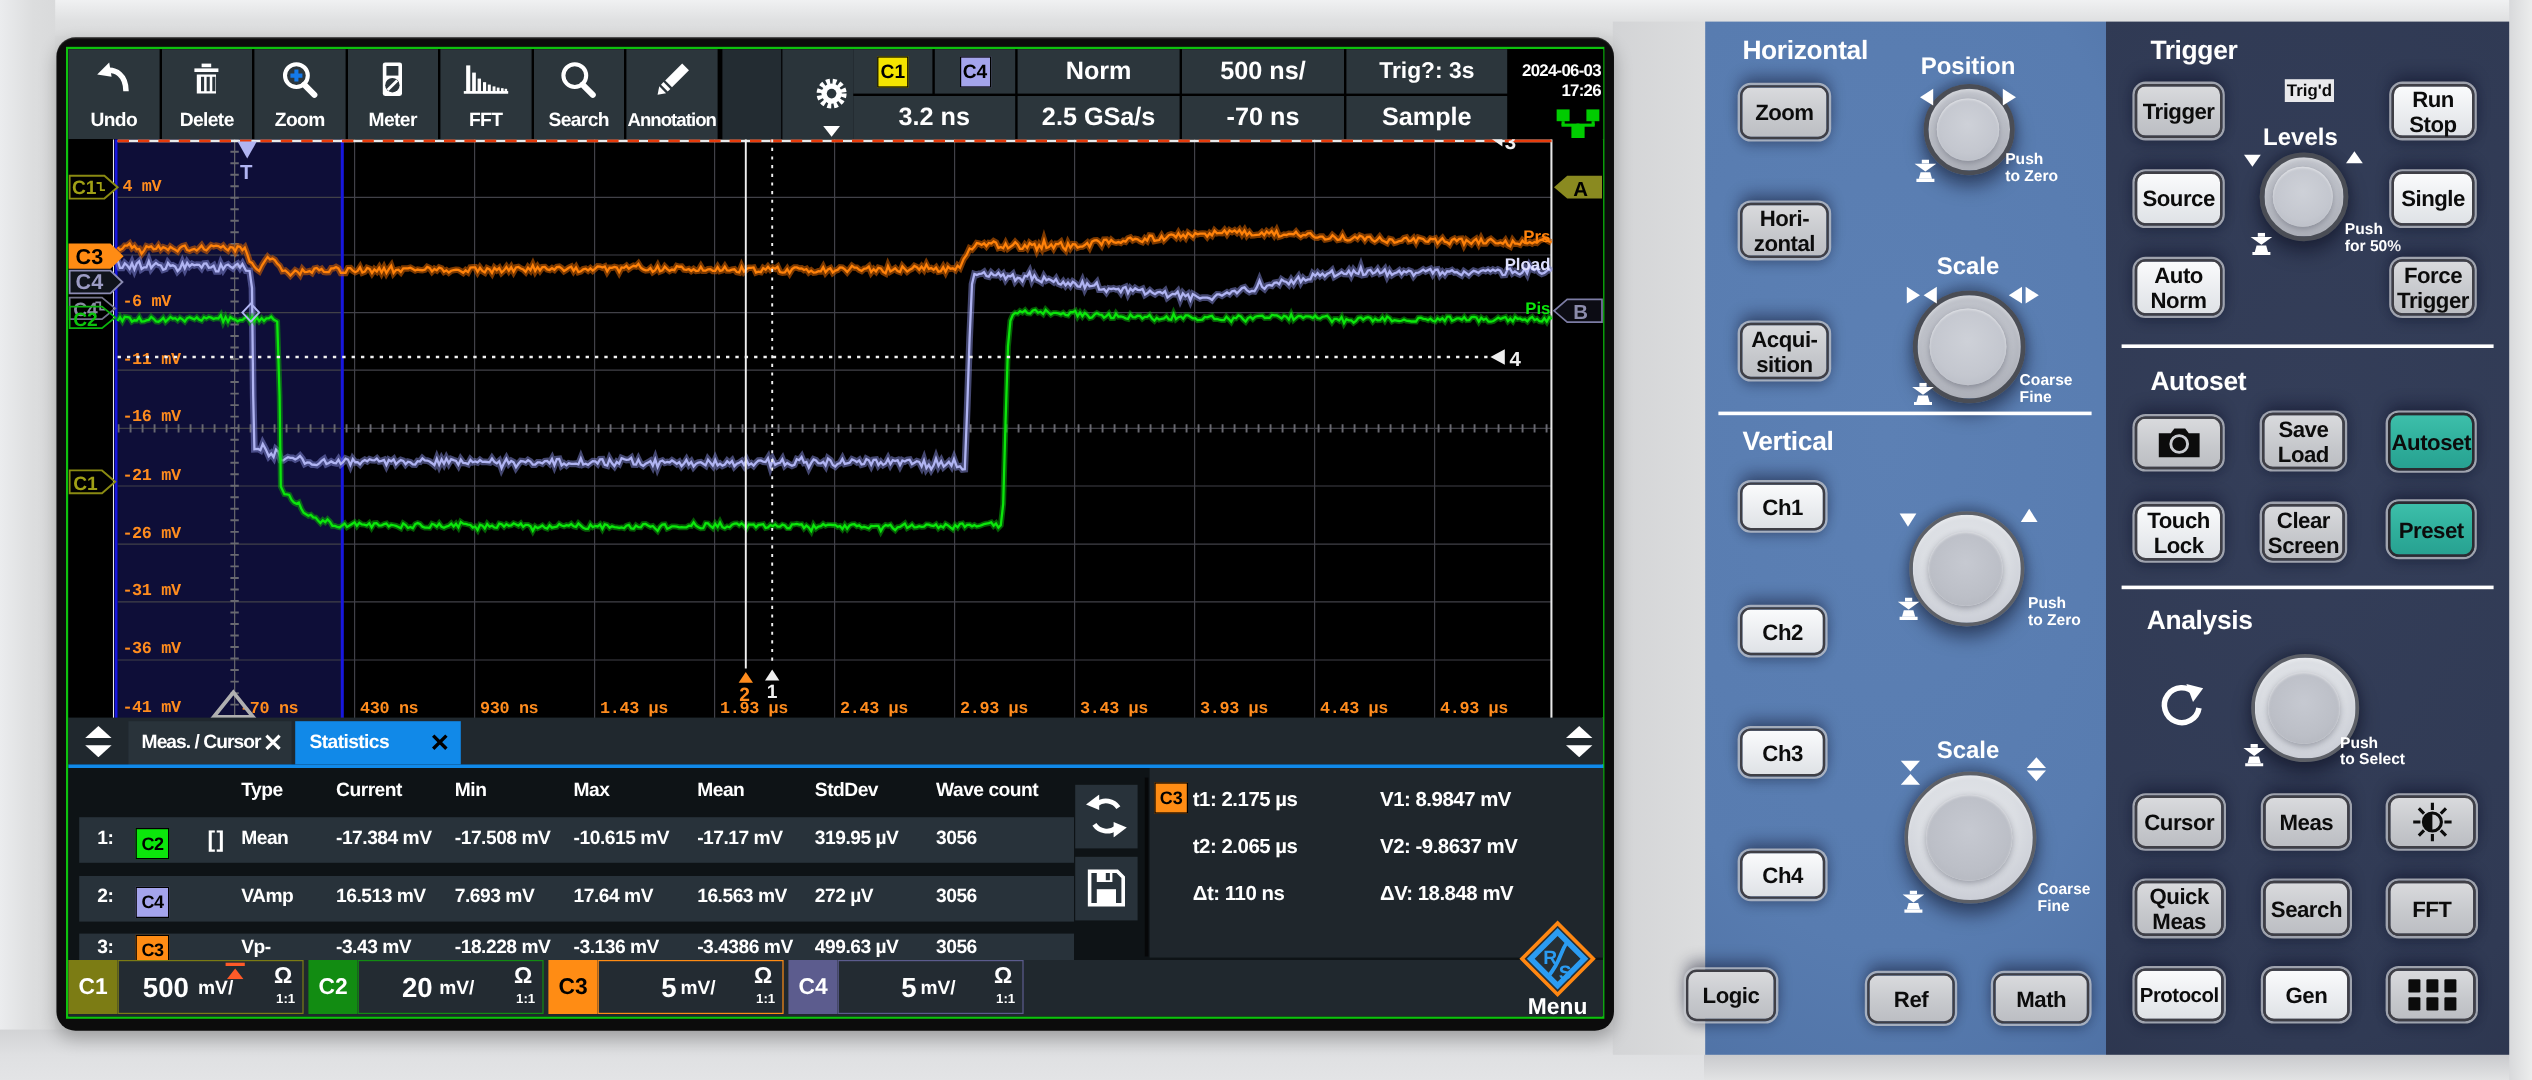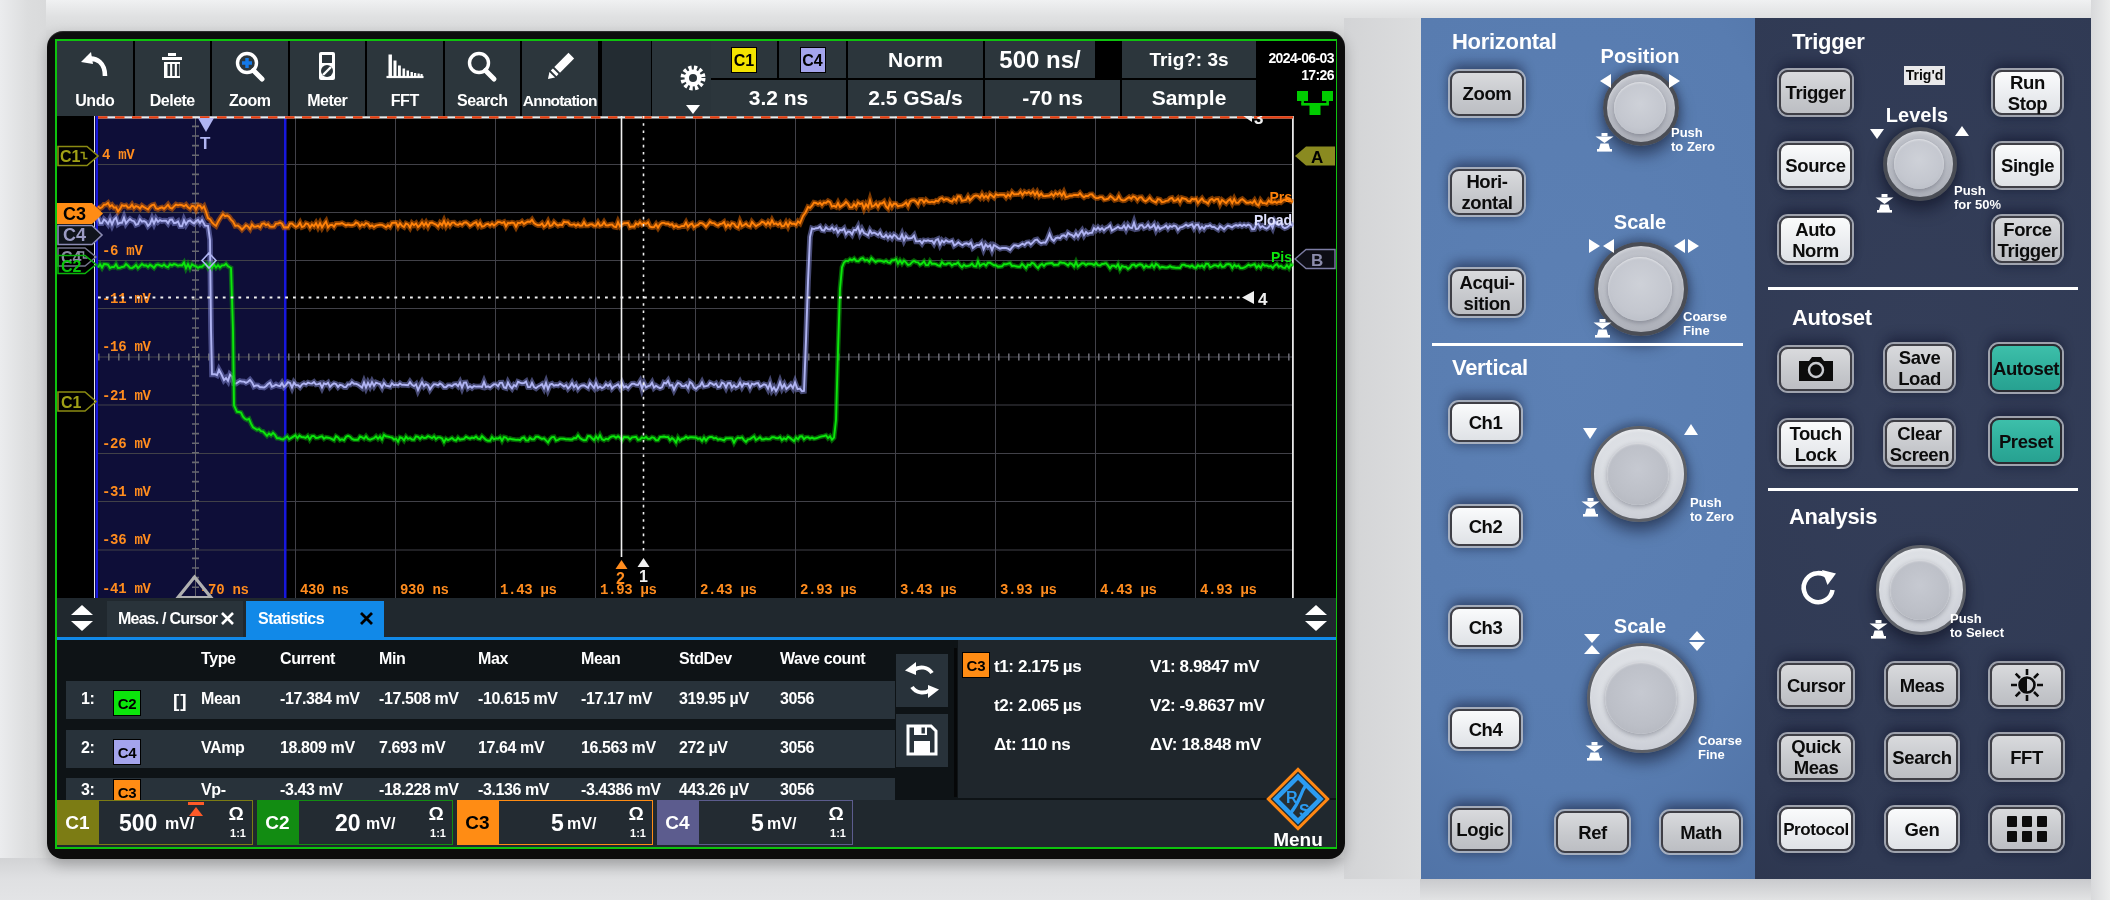--- a/index.html
+++ b/index.html
@@ -172,21 +172,21 @@
     <div style="position:absolute;left:34px;top:64px;width:0;height:0;border-left:7px solid transparent;border-right:7px solid transparent;border-top:9px solid #fff"></div>
   </div>
 
   <div class="icell r1" style="left:654px;width:66px">
       <span class="chip" style="background:#f4e400;">C1</span>
     </div>
   <div class="icell r1" style="left:722px;width:67px">
       <span class="chip" style="background:#a4a4ec;">C4</span>
     </div>
   <div class="icell r1" style="left:791px;width:135px;font-size:21px">Norm</div>
-  <div class="icell r1" style="left:928px;width:110px;font-size:24px">500 ns/</div>
+  <div class="icell r1" style="left:928px;width:135px;font-size:21px">500 ns/</div>
   <div class="icell r1" style="left:1065px;width:134px;font-size:19px">Trig?: 3s</div>
   <div class="icell r2" style="left:654px;width:135px;font-size:21px">3.2 ns</div>
   <div class="icell r2" style="left:791px;width:135px;font-size:21px">2.5 GSa/s</div>
   <div class="icell r2" style="left:928px;width:135px;font-size:21px">-70 ns</div>
   <div class="icell r2" style="left:1065px;width:134px;font-size:21px">Sample</div>
   <div id="datecell">
     <div style="position:absolute;right:2px;top:9px;width:76px">2024-06-03</div>
     <div style="position:absolute;right:2px;top:26px;width:76px">17:26</div>
     <svg width="36" height="24" viewBox="0 0 36 24" style="position:absolute;left:39px;top:50px">
         <g fill="#00cc00">
@@ -354,36 +354,36 @@
     <span style="left:313px">-17.508 mV</span>
     <span style="left:412px">-10.615 mV</span>
     <span style="left:515px">-17.17 mV</span>
     <span style="left:613px">319.95 µV</span>
     <span style="left:714px">3056</span>
   </div>
   <div class="mrow" style="top:89.5px">
     <span style="left:15px">2:</span>
     <span class="cchip" style="left:47px;background:#a4a4ec">C4</span>
     <span style="left:135px">VAmp</span>
-    <span style="left:214px">18.809 mV</span>
+    <span style="left:214px">16.513 mV</span>
     <span style="left:313px">7.693 mV</span>
     <span style="left:412px">17.64 mV</span>
     <span style="left:515px">16.563 mV</span>
     <span style="left:613px">272 µV</span>
     <span style="left:714px">3056</span>
   </div>
   <div class="mrow" style="top:138px;height:22px;overflow:hidden">
     <span style="left:15px;top:3px">3:</span>
     <span class="cchip" style="left:47px;background:#ff8c14;top:1px">C3</span>
     <span style="left:135px;top:3px">Vp-</span>
     <span style="left:214px;top:3px">-3.43 mV</span>
     <span style="left:313px;top:3px">-18.228 mV</span>
     <span style="left:412px;top:3px">-3.136 mV</span>
     <span style="left:515px;top:3px">-3.4386 mV</span>
-    <span style="left:613px;top:3px">443.26 µV</span>
+    <span style="left:613px;top:3px">499.63 µV</span>
     <span style="left:714px;top:3px">3056</span>
   </div>
 
   <div class="abs" style="left:839px;top:14px;width:52px;height:53px;background:#28323a">
     <svg width="36" height="36" viewBox="0 0 36 36" style="position:absolute;left:8px;top:8px">
         <g stroke="#fff" stroke-width="4" fill="none">
           <path d="M28 11 A12.5 12.5 0 0 0 10 8"></path>
           <path d="M8 25 A12.5 12.5 0 0 0 26 28"></path>
         </g>
         <path d="M12 0 L12 13 L1 8.5 Z" fill="#fff"></path>
@@ -529,21 +529,21 @@
 <div class="tri" style="left:1689px;top:642px;border-left:8px solid transparent;border-right:8px solid transparent;border-top:9px solid #fff;"></div>
 <div class="small" style="left:1698px;top:734px">Coarse<br>Fine</div>
 <svg class="press" style="left:1584px;top:742px" width="22" height="20" viewBox="0 0 22 20">
     <g fill="#fff">
       <path d="M7.5 0 h6 v3.2 h-6 Z"></path>
       <path d="M1.5 3.4 L19.5 3.4 L10.5 10 Z"></path>
       <path d="M6.5 10.5 L14.5 10.5 L16 16 L5 16 Z"></path>
       <path d="M3 16 h15 v2.6 h-15 Z"></path>
     </g>
   </svg>
-<div class="pbtn" style="left:1450px;top:808px;width:60px;height:43px">Logic</div>
+<div class="pbtn" style="left:1405px;top:808px;width:75px;height:43px">Logic</div>
 <div class="pbtn" style="left:1556px;top:811px;width:73px;height:42px">Ref</div>
 <div class="pbtn" style="left:1661px;top:811px;width:80px;height:42px">Math</div>
 
 <div class="sect" style="left:1792px;top:29px">Trigger</div>
 <div class="pbtn" style="left:1779px;top:70px;width:73px;height:45px">Trigger</div>
 <div class="pbtn white" style="left:1779px;top:143px;width:73px;height:45px">Source</div>
 <div class="pbtn white" style="left:1779px;top:216px;width:73px;height:47px">Auto<br>Norm</div>
 <div class="abs" style="left:1904px;top:66px;width:41px;height:19px;background:#e9e9eb;color:#0a0a0a;font-size:14px;font-weight:bold;text-align:center;line-height:19px">Trig'd</div>
 <div class="klabel" style="left:1877px;top:104px;width:80px">Levels</div>
 <div class="knob" style="left:1883px;top:127px;width:74px;height:74px">

